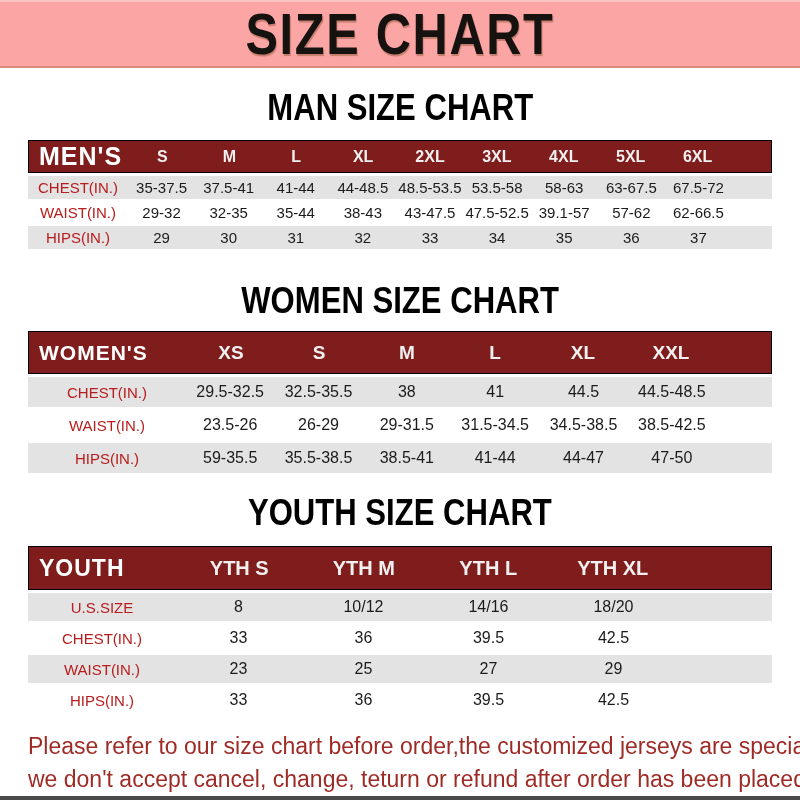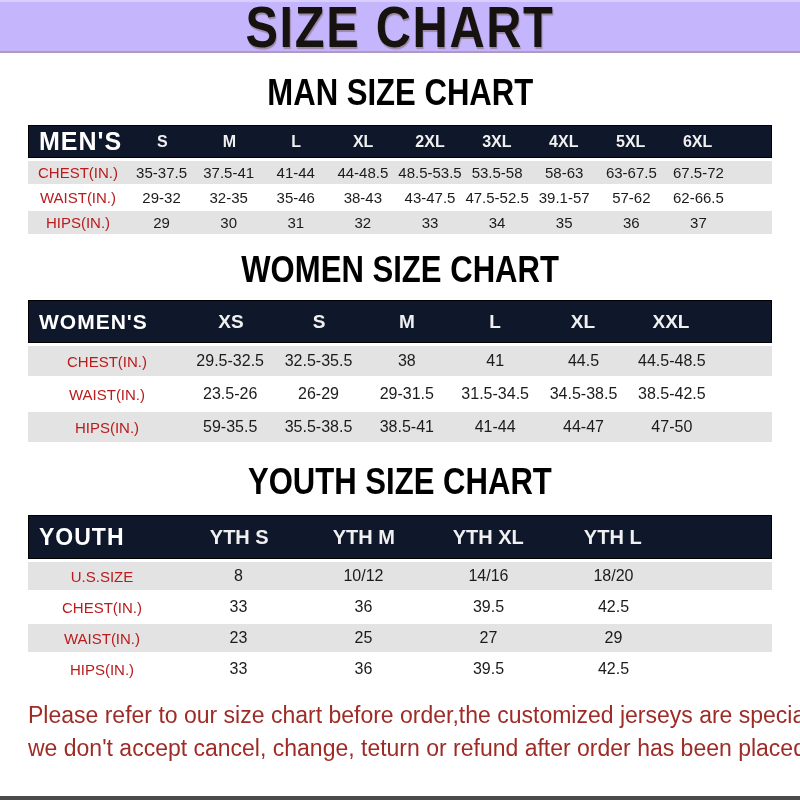--- a/index.html
+++ b/index.html
@@ -1,45 +1,45 @@
 <!DOCTYPE html>
 <html><head>
 <meta charset="utf-8">
 <style>
   html, body { margin: 0; padding: 0; background: #ffffff; }
   body { width: 800px; height: 800px; font-family: "Liberation Sans", sans-serif; }
   .page { position: relative; width: 800px; height: 800px; overflow: hidden; background: #ffffff; }
 
   
   .banner {
-    height: 53px; background: #c4b5fd;
-    display: flex; align-items: center; justify-content: center;
+    height: 68px; background: #fca5a5;
+    display: flex; justify-content: center;
     box-shadow: inset 0 2px 0 rgba(255,255,255,0.35), inset 0 -2px 0 rgba(120,70,0,0.25);
   }
   .banner-title {
     display: inline-block; font-size: 58px; font-weight: bold; color: #151210;
     letter-spacing: 2px; transform: scaleX(0.84); white-space: nowrap;
     text-shadow: 1px 2px 1px rgba(90,50,0,0.35);
   }
 
   
   .section-heading { text-align: center; font-weight: bold; color: #000000; line-height: 40px; height: 40px; }
   .section-heading .squeeze { display: inline-block; font-size: 37px; transform: scaleX(0.84); white-space: nowrap; letter-spacing: 0px; }
   .heading-men   { margin-top: 20px; }
-  .heading-women { margin-top: 16px; }
+  .heading-women { margin-top: 32px; }
   .heading-youth { margin-top: 20px; }
 
   
   .size-table { width: 744px; margin: 0 auto; }
   .men-table   { margin-top: 12px; }
   .women-table { margin-top: 10px; }
   .youth-table { margin-top: 13px; }
 
   .thead {
-    display: grid; align-items: center; background: #0f172a; color: #ffffff;
+    display: grid; align-items: center; background: #7f1d1d; color: #ffffff;
     margin-bottom: 3px; border: 1px solid #000; box-sizing: border-box;
   }
   .men-table   .thead { height: 33px; }
   .women-table .thead { height: 43px; }
   .youth-table .thead { height: 44px; }
 
   .tlabel { font-weight: bold; padding-left: 10px; letter-spacing: 1px; white-space: nowrap; }
   .men-table   .tlabel { font-size: 25px; }
   .women-table .tlabel { font-size: 21px; }
   .youth-table .tlabel { font-size: 23px; }
@@ -107,21 +107,21 @@
           <div class="cell">53.5-58</div>
           <div class="cell">58-63</div>
           <div class="cell">63-67.5</div>
           <div class="cell">67.5-72</div>
           <div class="spacer"></div>
         </div>
         <div class="trow plain">
           <div class="rlabel">WAIST(IN.)</div>
           <div class="cell">29-32</div>
           <div class="cell">32-35</div>
-          <div class="cell">35-46</div>
+          <div class="cell">35-44</div>
           <div class="cell">38-43</div>
           <div class="cell">43-47.5</div>
           <div class="cell">47.5-52.5</div>
           <div class="cell">39.1-57</div>
           <div class="cell">57-62</div>
           <div class="cell">62-66.5</div>
           <div class="spacer"></div>
         </div>
         <div class="trow shade">
           <div class="rlabel">HIPS(IN.)</div>
@@ -190,22 +190,22 @@
 
   <div class="section-heading heading-youth">
     <span class="squeeze">YOUTH SIZE CHART</span>
   </div>
 
   <div class="size-table youth-table">
     <div class="thead">
       <div class="tlabel">YOUTH</div>
     <div class="hcell">YTH S</div>
         <div class="hcell">YTH M</div>
+        <div class="hcell">YTH L</div>
         <div class="hcell">YTH XL</div>
-        <div class="hcell">YTH L</div>
         <div class="spacer"></div>
       </div>
     <div>
         <div class="trow shade">
           <div class="rlabel">U.S.SIZE</div>
           <div class="cell">8</div>
           <div class="cell">10/12</div>
           <div class="cell">14/16</div>
           <div class="cell">18/20</div>
           <div class="spacer"></div>

